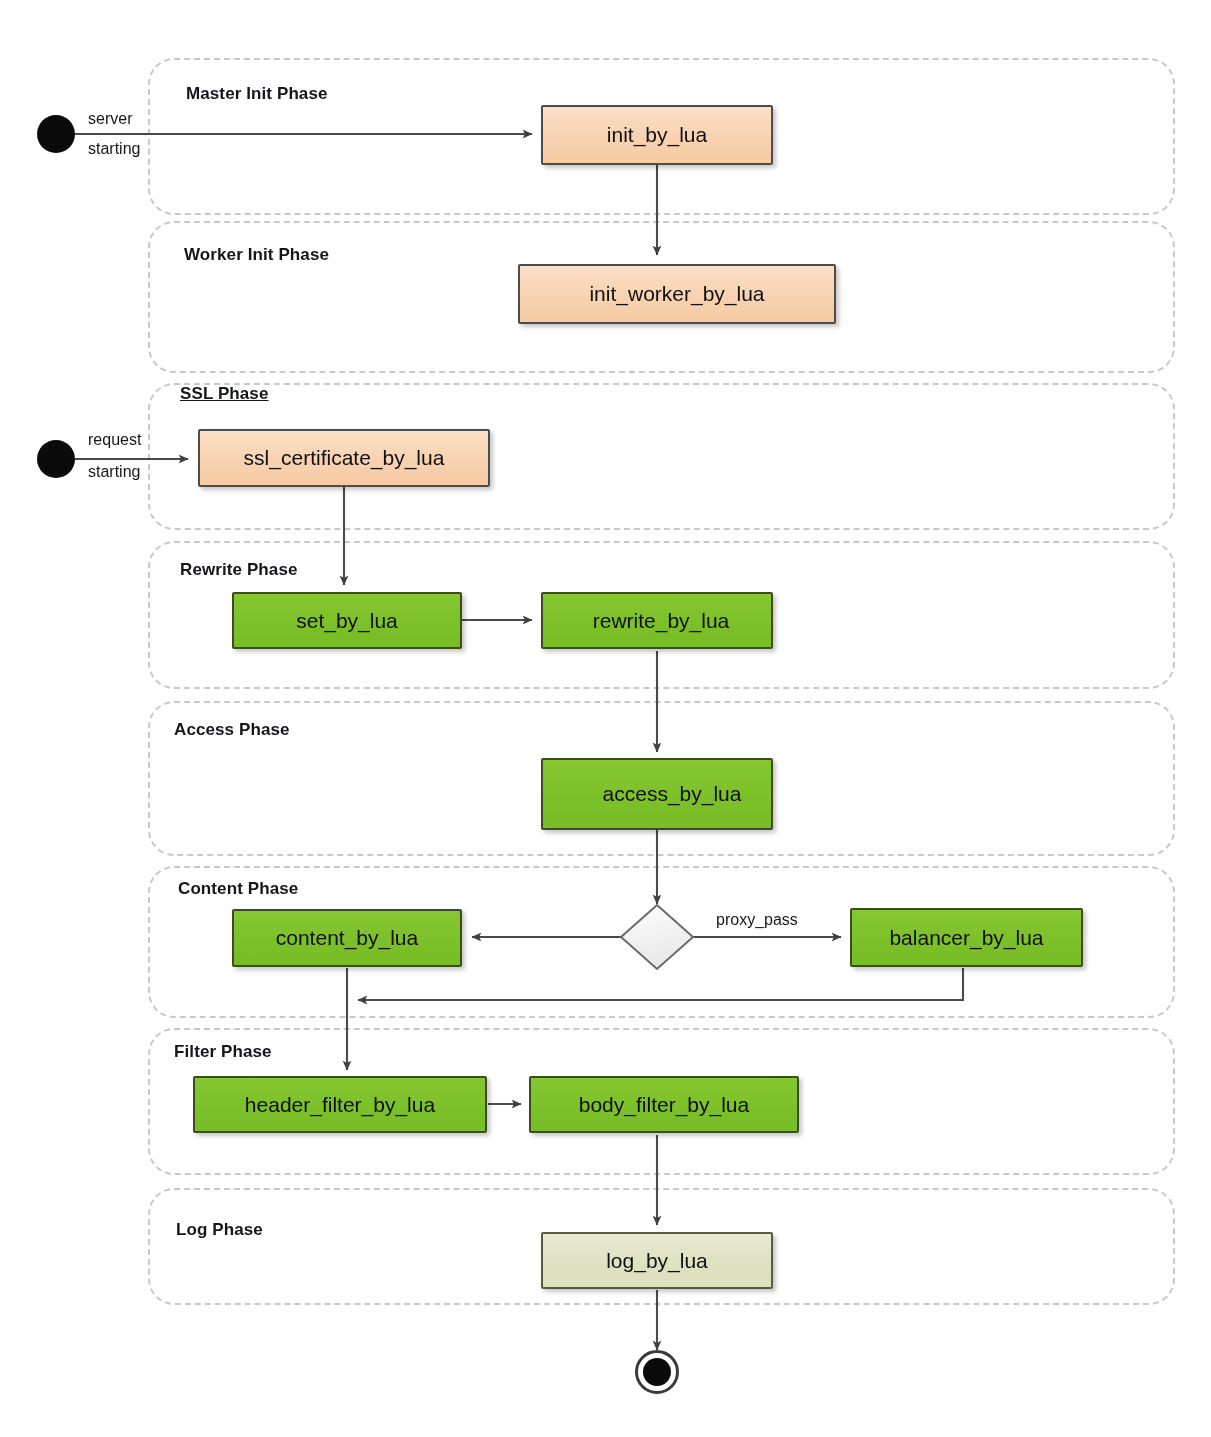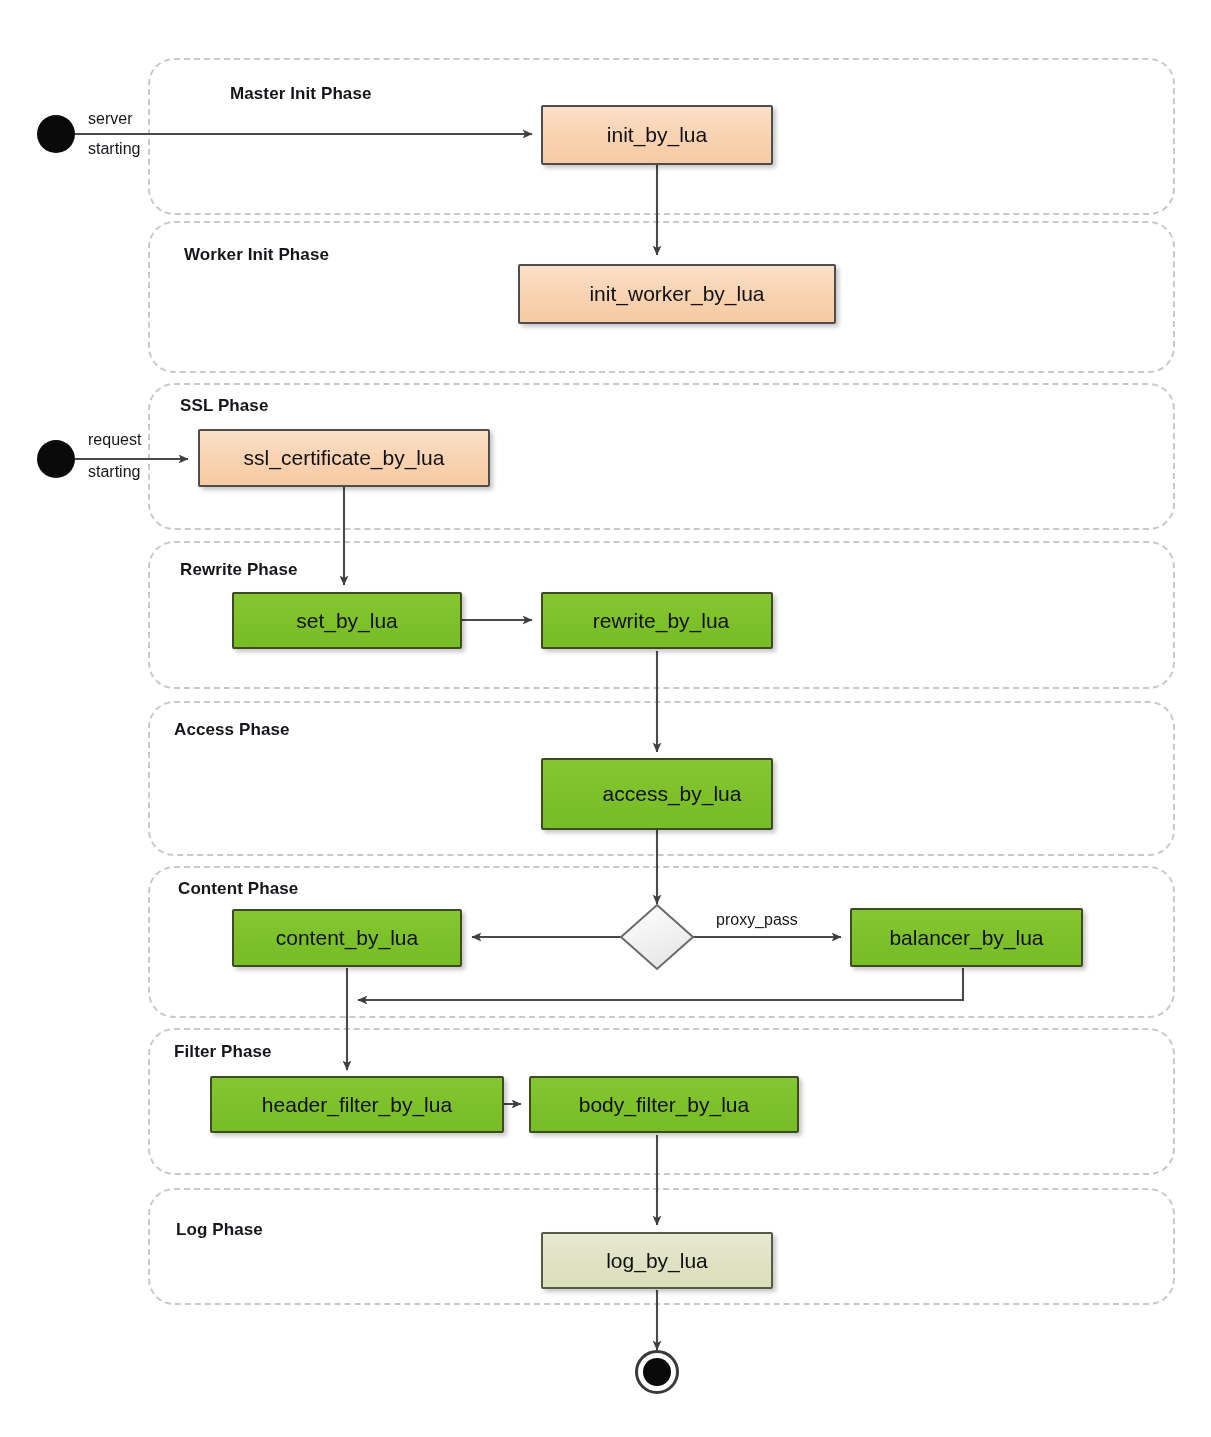--- a/index.html
+++ b/index.html
@@ -108,23 +108,23 @@
 
   <div class="phase" style="left:148px; top:58px; width:1027px; height:157px;"></div>
   <div class="phase" style="left:148px; top:221px; width:1027px; height:152px;"></div>
   <div class="phase" style="left:148px; top:383px; width:1027px; height:147px;"></div>
   <div class="phase" style="left:148px; top:541px; width:1027px; height:148px;"></div>
   <div class="phase" style="left:148px; top:701px; width:1027px; height:155px;"></div>
   <div class="phase" style="left:148px; top:866px; width:1027px; height:152px;"></div>
   <div class="phase" style="left:148px; top:1028px; width:1027px; height:147px;"></div>
   <div class="phase" style="left:148px; top:1188px; width:1027px; height:117px;"></div>
 
-  <div class="phase-label" style="left:186px; top:84px;margin-left:44px;">Master Init Phase</div>
+  <div class="phase-label" style="left:186px; top:84px;">Master Init Phase</div>
   <div class="phase-label" style="left:184px; top:245px;">Worker Init Phase</div>
-  <div class="phase-label" style="left:180px; top:396px;">SSL Phase</div>
+  <div class="phase-label" style="left:180px; top:384px;text-decoration:underline;">SSL Phase</div>
   <div class="phase-label" style="left:180px; top:560px;">Rewrite Phase</div>
   <div class="phase-label" style="left:174px; top:720px;">Access Phase</div>
   <div class="phase-label" style="left:178px; top:879px;">Content Phase</div>
   <div class="phase-label" style="left:174px; top:1042px;">Filter Phase</div>
   <div class="phase-label" style="left:176px; top:1220px;">Log Phase</div>
 
   <svg class="layer" viewBox="0 0 1211 1437" xmlns="http://www.w3.org/2000/svg">
     <defs>
       <marker id="ah" markerWidth="11" markerHeight="11" refX="9.4" refY="5" orient="auto" markerUnits="userSpaceOnUse">
         <path d="M0,0.6 L10,5 L0,9.4 L2.4,5 Z" fill="#3f3f3f"></path>
@@ -189,19 +189,19 @@
   <div class="node green" style="left:232px; top:592px; width:230px; height:57px;">set_by_lua</div>
 
   <div class="node green" style="left:541px; top:592px; width:232px; height:57px;padding-left:8px;">rewrite_by_lua</div>
 
   <div class="node green" style="left:541px; top:758px; width:232px; height:72px;padding-left:30px;">access_by_lua</div>
 
   <div class="node green" style="left:232px; top:909px; width:230px; height:58px;">content_by_lua</div>
 
   <div class="node green" style="left:850px; top:908px; width:233px; height:59px;">balancer_by_lua</div>
 
-  <div class="node green" style="left:210px; top:1076px; width:294px; height:57px;">header_filter_by_lua</div>
+  <div class="node green" style="left:193px; top:1076px; width:294px; height:57px;">header_filter_by_lua</div>
 
   <div class="node pale" style="left:541px; top:1232px; width:232px; height:57px;">log_by_lua</div>
 
   <div class="node green" style="left:529px; top:1076px; width:270px; height:57px;">body_filter_by_lua</div>
 
 </div>
 
 </body></html>

